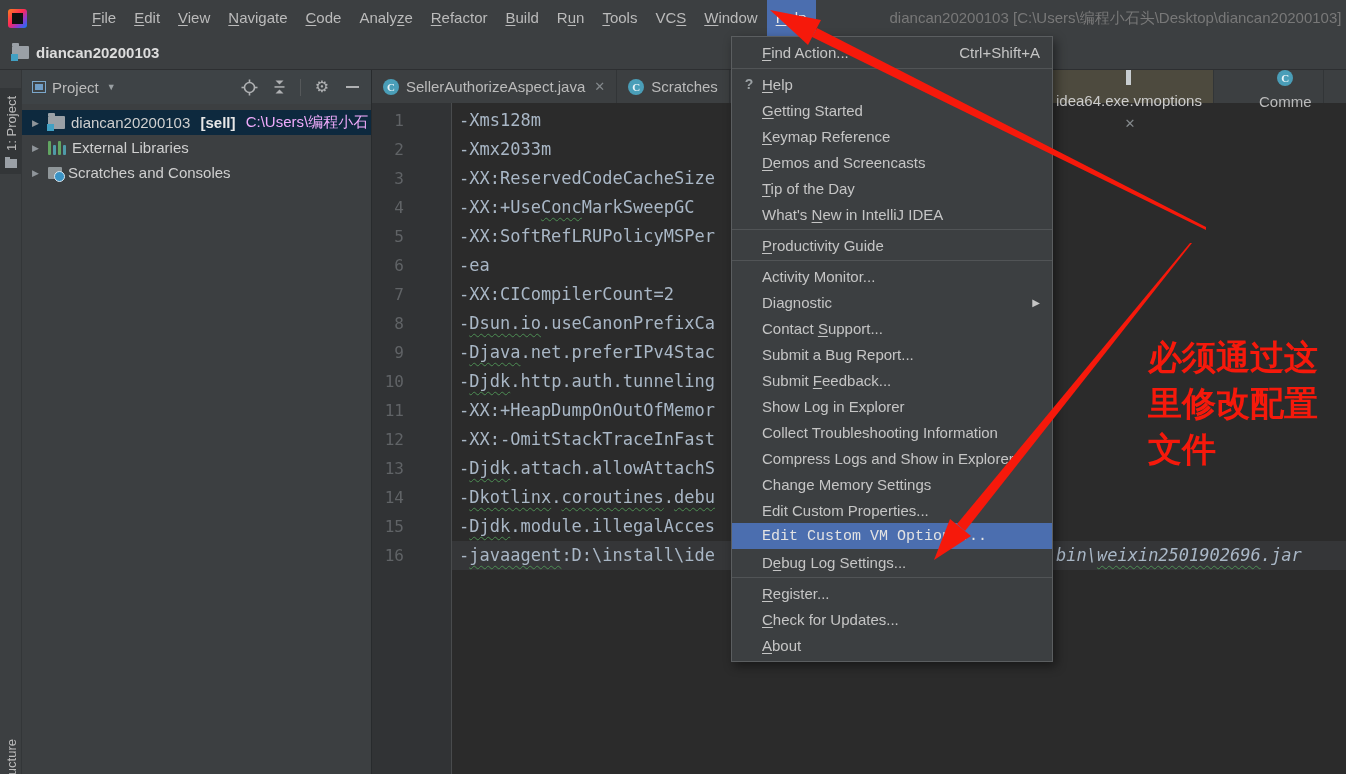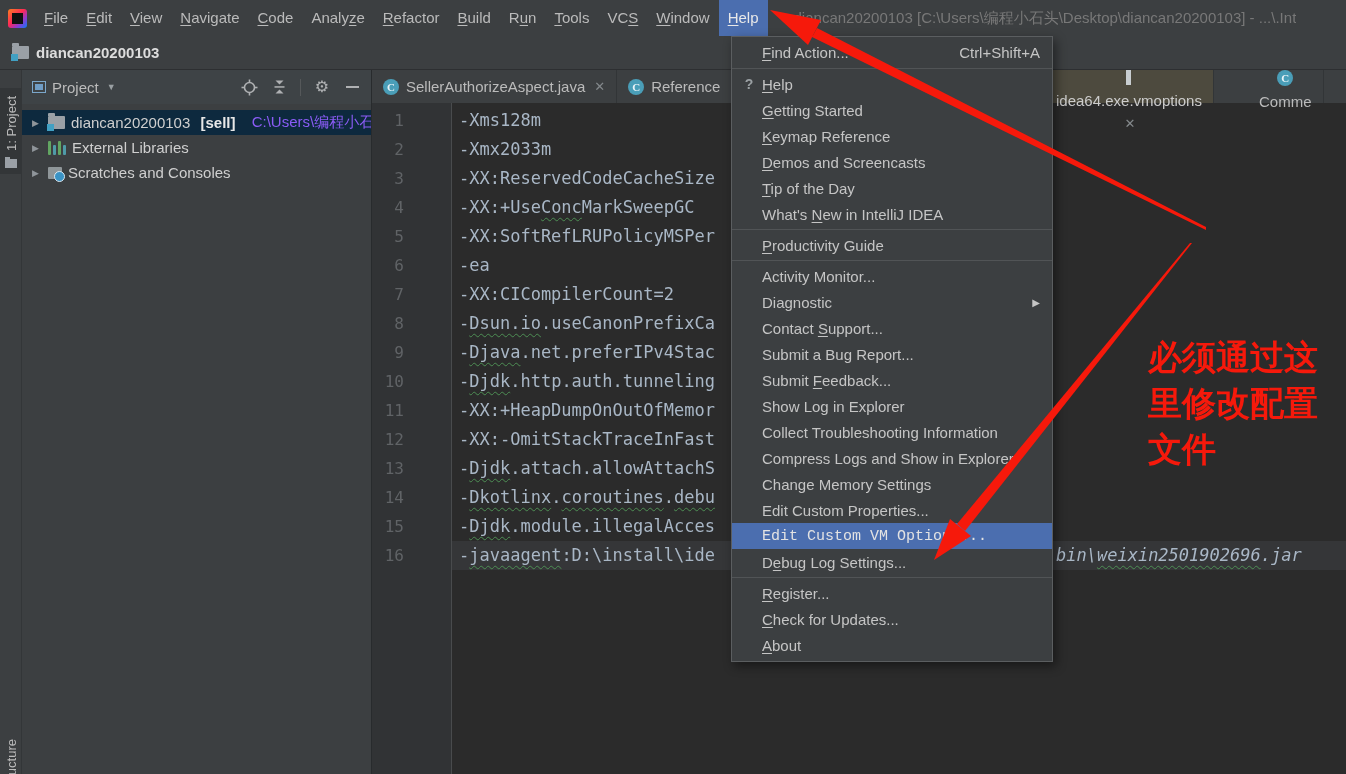--- a/index.html
+++ b/index.html
@@ -2,21 +2,21 @@
 <html><head>
 <meta charset="utf-8">
 <style>
   * { margin:0; padding:0; box-sizing:border-box; }
   body { width:1346px; height:774px; overflow:hidden; background:#2b2b2b;
          font-family:"Liberation Sans", sans-serif; }
   #app { position:relative; width:1346px; height:774px; background:#2b2b2b; }
 
   
   .menubar { height:36px; background:#3c3f41; display:flex; align-items:center;
-             padding-left:6px; white-space:nowrap; }
+             padding-left:6px; white-space:nowrap;gap:48px; }
   .logo { width:19px; height:19px; border-radius:3px; margin:0 8px 0 2px;
           background:linear-gradient(135deg,#fc801d 0%,#fe2857 45%,#9039d0 70%,#077cfb 100%);
           position:relative; flex:0 0 auto; }
   .logo::after { content:""; position:absolute; left:4px; top:4px; width:11px; height:11px; background:#111; }
   .menubar-item { color:#bbbbbb; font-size:15px; padding:0 9px; height:36px; line-height:36px; }
   .menubar-item.active { background:#4b6eaf; color:#e8e8e8; }
   .menubar-item u, .mi-label u, .vlabel u { text-decoration:underline; text-underline-offset:2px; }
   .win-title { color:#787878; font-size:15px; margin-left:26px; overflow:hidden; }
 
   
@@ -52,21 +52,21 @@
   .icon-btn { display:flex; align-items:center; justify-content:center; width:18px; height:18px; }
   .gear-glyph { color:#afb1b3; font-size:16px; line-height:16px; }
   .minus-glyph { width:13px; height:2px; background:#afb1b3; }
 
   .tree { padding-top:6px; font-size:15px; color:#bbbbbb; }
   .tree-row { height:25px; display:flex; align-items:center; gap:6px; padding-left:10px; white-space:nowrap; }
   .tree-row.selected { background:#0d293e; }
   .chev { color:#8f959a; font-size:9px; width:10px; flex:0 0 auto; }
   .tree-name { color:#cfcfcf; }
   .tree-badge { color:#e8e8e8; font-weight:bold; }
-  .tree-path { color:#8b5cf6;margin-left:6px; }
+  .tree-path { color:#f0abfc; }
   .lib-ic { display:flex; align-items:flex-end; gap:2px; height:14px; flex:0 0 auto; }
   .lib-ic i { display:block; width:3px; border-radius:1px; }
   .scratch-ic { position:relative; width:14px; height:12px; background:#8f9699; border-radius:1px; flex:0 0 auto; }
   .scratch-ic::after { content:""; position:absolute; right:-3px; bottom:-3px; width:9px; height:9px;
                        border-radius:50%; background:#3a93c5; border:1px solid #dbe9f2; }
 
   
   .editor { flex:1; background:#2b2b2b; position:relative; overflow:hidden; }
   .tabs { height:33px; background:#3c3f41; position:relative; display:flex; align-items:stretch; }
   .tab { display:flex; align-items:center; gap:7px; padding:0 11px; font-size:15px; color:#bbbbbb;
@@ -210,21 +210,21 @@
 
     <div class="editor">
       <div class="tabs" id="tabs">
           <div class="tab">
             <span class="class-ic">C</span>
             <span>SellerAuthorizeAspect.java</span>
             <span class="tab-close">✕</span>
           </div>
           <div class="tab">
             <span class="class-ic">C</span>
-            <span>Reference</span>
+            <span>Scratches</span>
           </div>
           <div class="tab active abs" style="left: 673px;">
             <span class="file-ic"></span>
             <span>idea64.exe.vmoptions</span>
             <span class="tab-close">✕</span>
           </div>
           <div class="tab abs" style="left: 876px;">
             <span class="class-ic">C</span>
             <span>Comme</span>
           </div>

